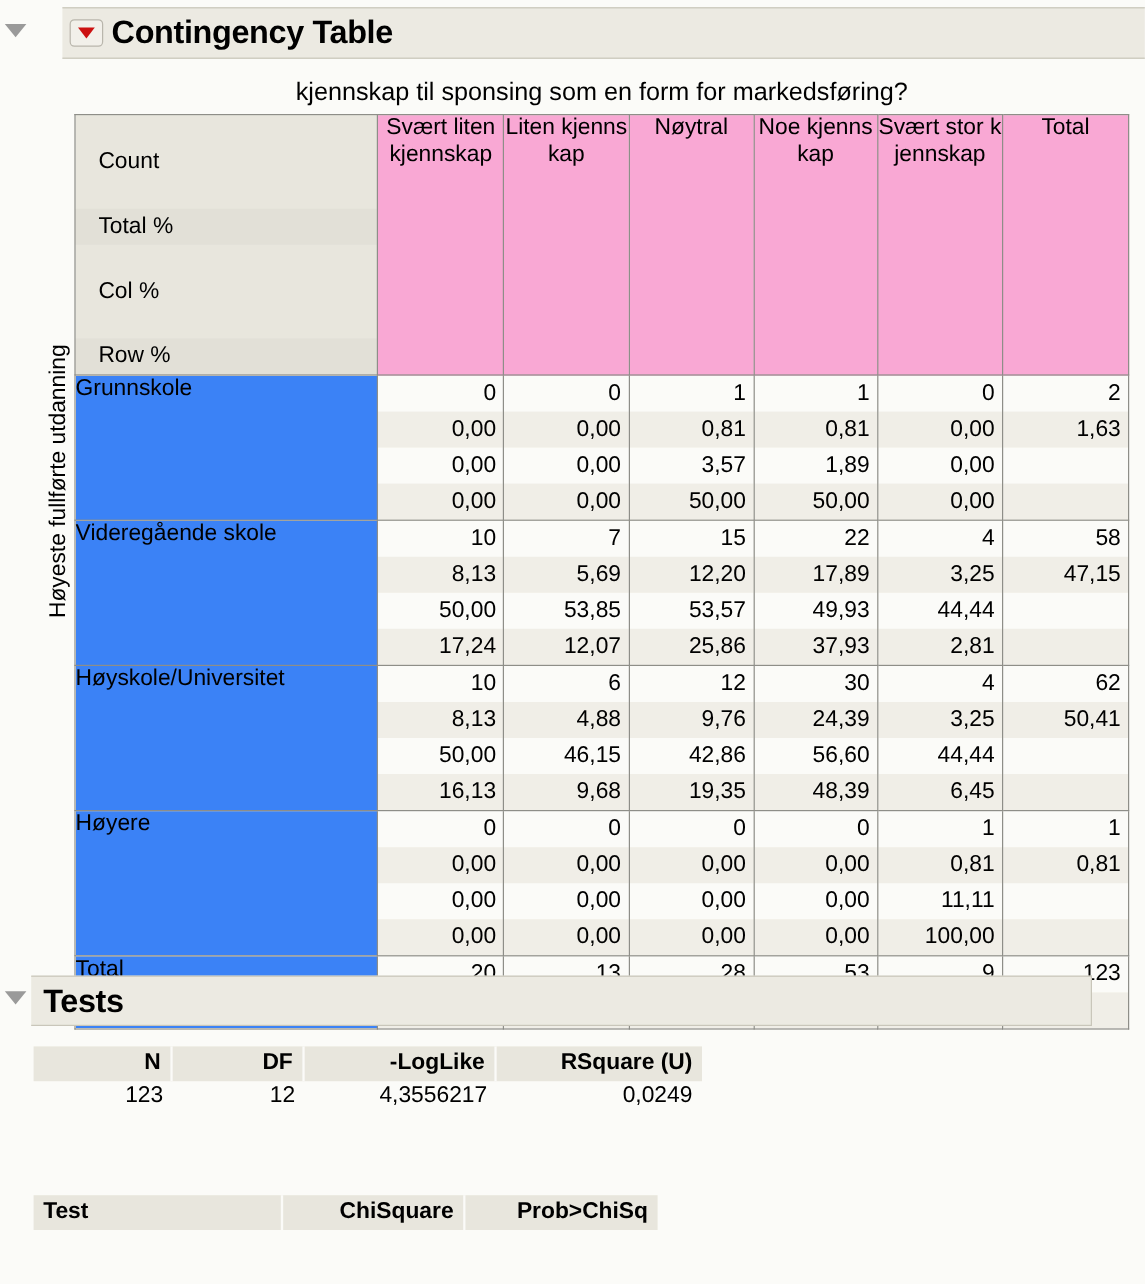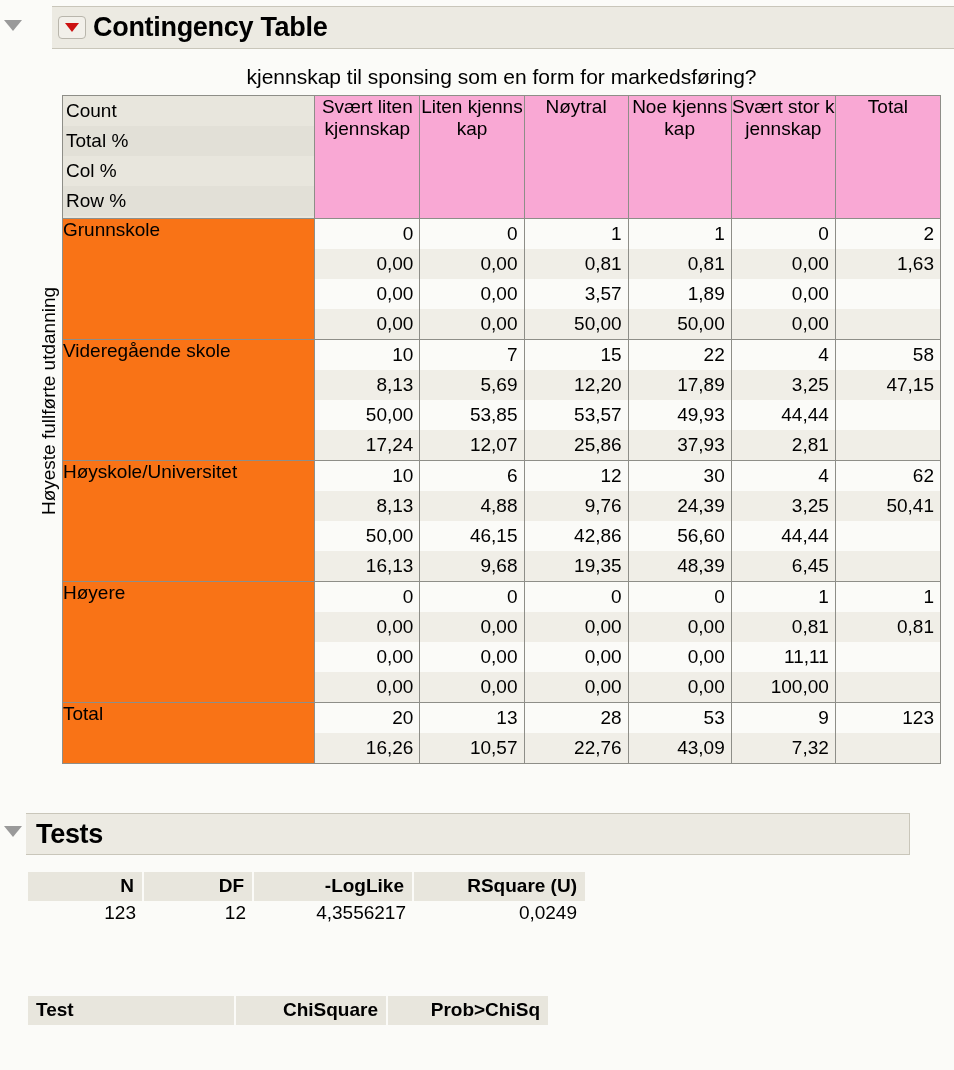--- a/index.html
+++ b/index.html
@@ -65,41 +65,42 @@
     border:1px solid #8e8e88;
     background:#fbfbf8;
   }
   table.ct td{
     border:1px solid #8e8e88;
     padding:0;
     vertical-align:top;
     font-size:19px;
   }
   td.rowlabel{
-    background:#f97316;
+    background:#3b82f6;
     padding:3px 0 0 5px;
     white-space:nowrap;
     overflow:hidden;
   }
   td.corner{
     background:#e8e6dd;
     padding:0;
   }
   td.colhead{
     background:#f9a8d4;
     padding:3px 0 0 5px;
     word-break:break-all;
     line-height:1.18;
     text-align:center;
   }
   .stat-list{list-style:none;margin:0;padding:0;}
   .stat-list li{
     height:30px;line-height:30px;
-    padding-left:3px;
+    padding-left:19px;
     font-size:19px;
+    margin-top:24px;
   }
   .stat-list li:nth-child(even){background:#e2e0d7;}
   .numcell{
     padding:0;
   }
   .numcell div{
     height:30px;line-height:30px;
     text-align:right;
     padding-right:6px;
     font-size:19px;

